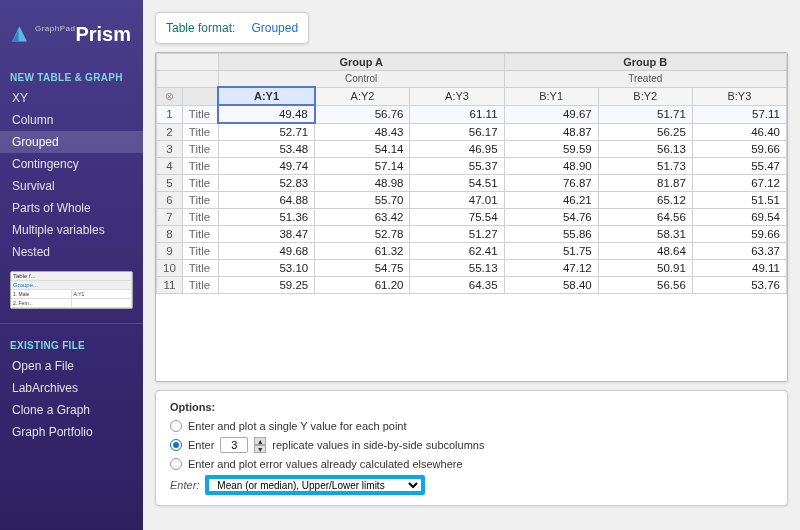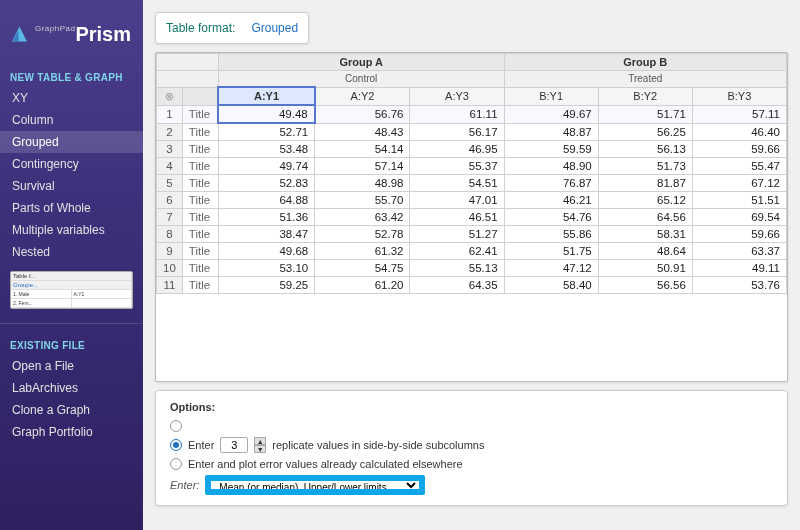--- a/index.html
+++ b/index.html
@@ -307,21 +307,21 @@
 
     .enter-label {
       font-size: 11px;
       color: #555;
       font-style: italic;
     }
 
     .dropdown-select {
       height: 20px;
       font-size: 10px;
-      border: 6px solid #0ea5e9;
+      border: 4px solid #0ea5e9;
       border-radius: 2px;
       background: white;
       padding: 0 4px;
       min-width: 220px;
     }
   </style>
 </head>
 <body>
 
 <div class="sidebar">
@@ -465,21 +465,21 @@
       <td class="data-cell">47.01</td>
       <td class="data-cell">46.21</td>
       <td class="data-cell">65.12</td>
       <td class="data-cell">51.51</td>
     </tr>
           <tr>
       <td class="row-num">7</td>
       <td class="row-title">Title</td>
       <td class="data-cell ">51.36</td>
       <td class="data-cell">63.42</td>
-      <td class="data-cell">46.51</td>
+      <td class="data-cell">75.54</td>
       <td class="data-cell">54.76</td>
       <td class="data-cell">64.56</td>
       <td class="data-cell">69.54</td>
     </tr>
           <tr>
       <td class="row-num">8</td>
       <td class="row-title">Title</td>
       <td class="data-cell ">38.47</td>
       <td class="data-cell">52.78</td>
       <td class="data-cell">51.27</td>
@@ -519,20 +519,21 @@
     </tr>
         </tbody>
     </table>
   </div>
 
   <div class="options-panel">
     <div class="options-title">Options:</div>
 
     <div class="option-row">
       <div class="radio-btn"></div>
+      <span>Enter and plot a single Y value for each point</span>
     </div>
 
     <div class="option-row">
       <div class="radio-btn selected"></div>
       <span>Enter</span>
       <input class="replicate-input" type="text" value="3" style="">
       <div class="stepper">
         <div class="stepper-btn">▲</div>
         <div class="stepper-btn">▼</div>
       </div>

